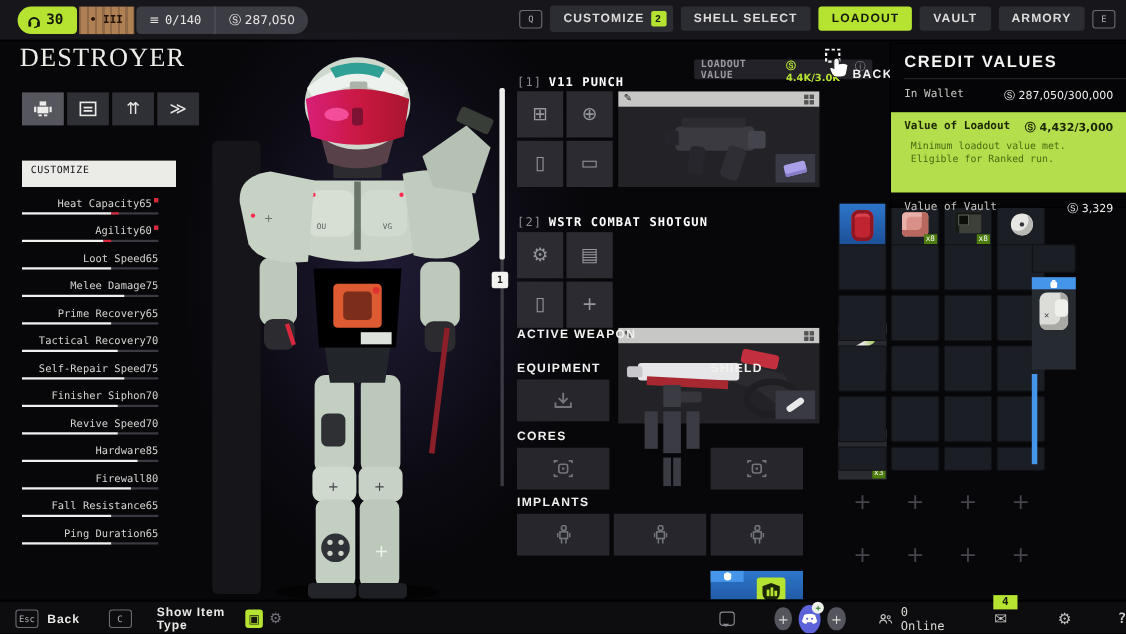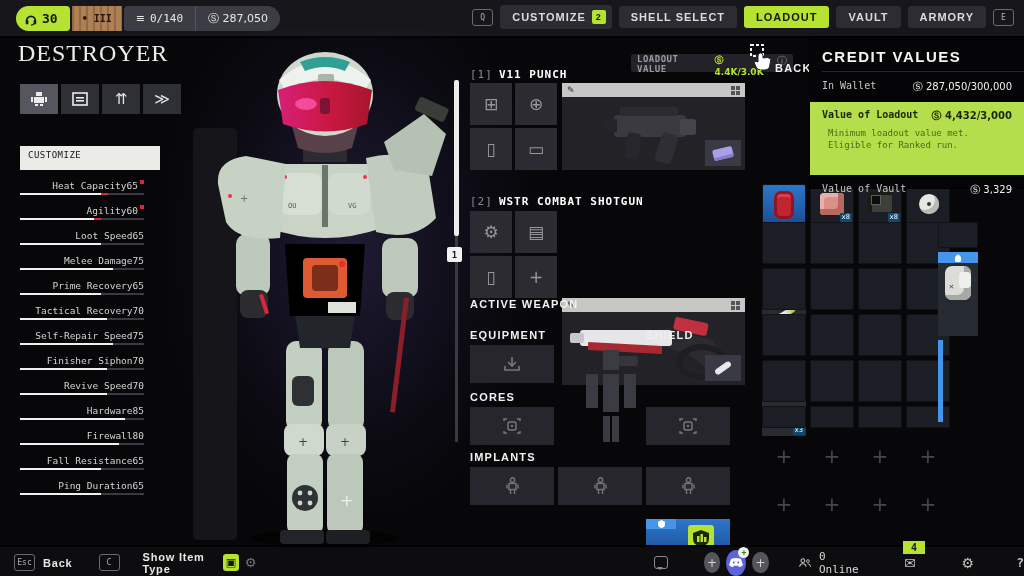--- a/index.html
+++ b/index.html
@@ -87,21 +87,21 @@
   
   .lv-strip{left:631px;top:38px;width:150px;height:18px;background:#222228;border-radius:2px;
             display:flex;align-items:flex-start;gap:4px;padding:0 6px;font-size:9px;margin-top:16px;}
   .lv-label{color:#9a9aa0;font-weight:bold;letter-spacing:.5px;}
   .lv-value{color:#b6e331;font-weight:bold;}
   .lv-info{color:#8a8a90;font-size:10px;margin-left:auto;}
   .bp-title{left:775px;top:62px;}
   .bp-slot{width:44px;background:#2a2a31;position:relative;}
   .bp-head{height:9px;background:#73737b;display:flex;align-items:center;justify-content:center;}
   .bp-body{height:37px;position:relative;}
-  .count-badge{position:absolute;right:1px;bottom:1px;background:#0c4a6e;color:#fff;
+  .count-badge{position:absolute;right:1px;bottom:1px;background:#4d7c0f;color:#fff;
                font-size:7px;padding:0 2px;line-height:9px;}
   .cell{width:44px;height:40px;background:#1b1e24;border:1px solid #101216;border-radius:2px;box-sizing:border-box;}
   .credit-panel{left:810px;top:40px;width:214px;height:148px;background:#050507;z-index:6;
                 box-shadow:0 0 0 1px #000;}
   .cp-title{font-family:"Liberation Sans",sans-serif;font-weight:700;font-size:15px;
             letter-spacing:1.5px;color:#f4f4f2;padding:8px 12px 6px;}
   .cp-div{height:1px;background:#26262c;margin:0 0 0 12px;}
   .cp-row{display:flex;justify-content:space-between;padding:8px 12px;font-size:10px;color:#c6c6c2;}
   .cp-row .val{color:#f0f0ee;}
   .cp-green{background:#b4de4b;color:#1c2606;padding:7px 12px 24px;}

